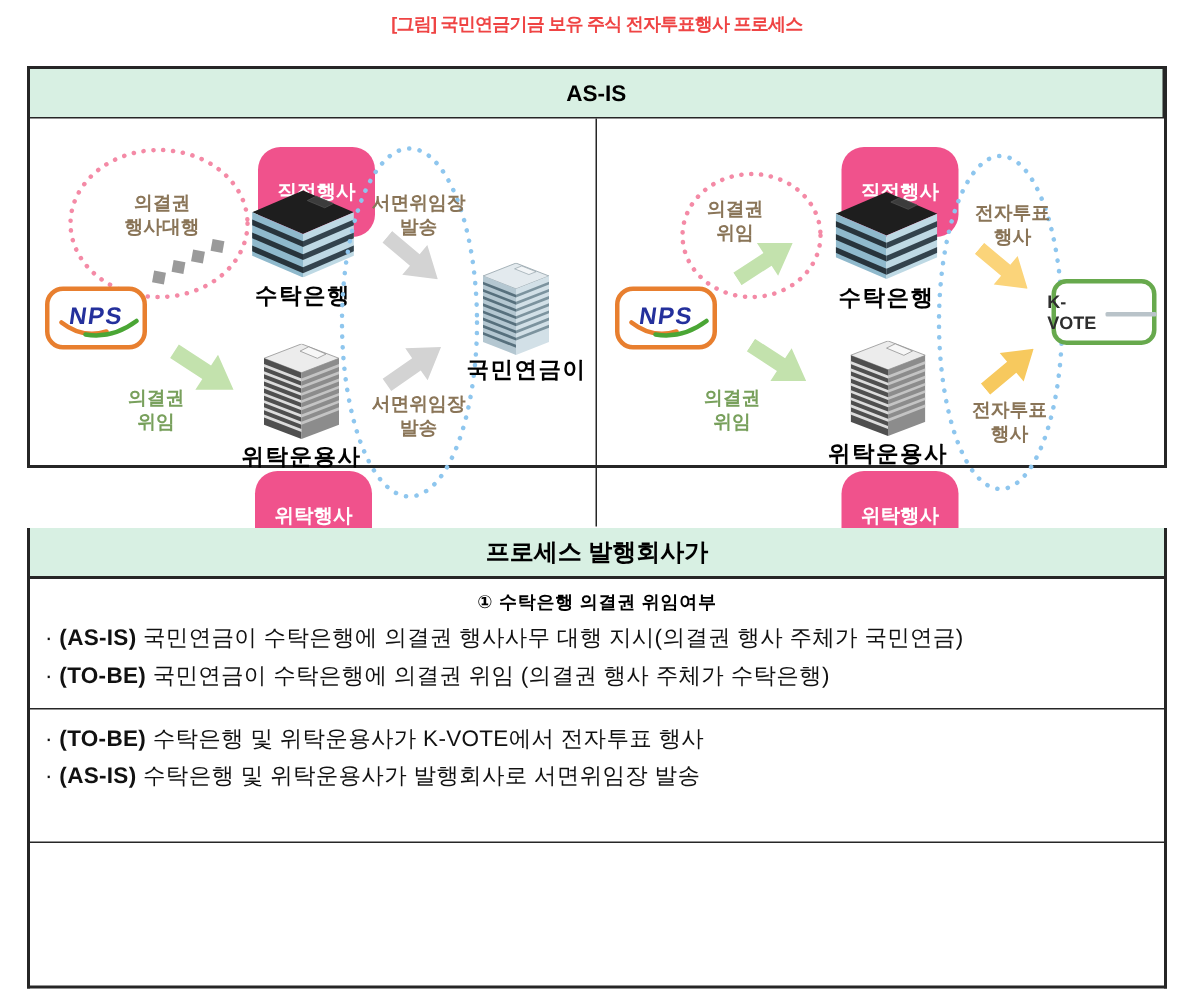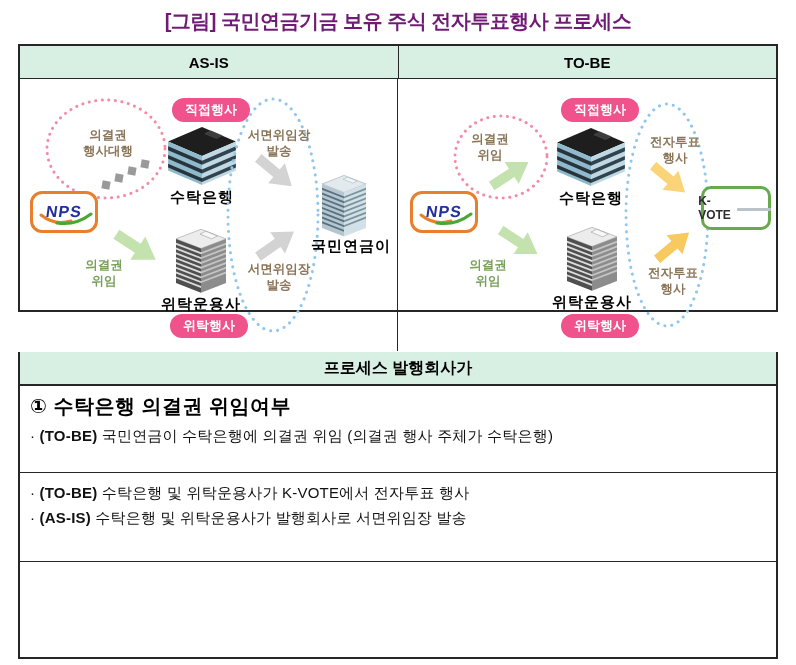--- a/index.html
+++ b/index.html
@@ -1,35 +1,35 @@
 <!DOCTYPE html>
 <html><head>
 <meta charset="utf-8">
 <style>
   html,body{margin:0;padding:0;background:#fff;}
   .page{position:relative;width:796px;height:665px;background:#fff;
         font-family:"Liberation Sans","DejaVu Sans",sans-serif;overflow:hidden;color:#111;}
   .title{position:absolute;top:8px;left:0;width:100%;text-align:center;
-         font-size:20px;font-weight:bold;letter-spacing:-0.5px;color:#701a75;}
+         font-size:12px;font-weight:bold;letter-spacing:-0.5px;color:#ef4444;}
 
   
   .diagram-table{position:absolute;left:18px;top:44px;width:760px;height:268px;
                  border:2px solid #262626;box-sizing:border-box;background:#fff;}
   .thead{display:flex;height:32px;border-bottom:1.5px solid #262626;}
   .th{flex:1;background:#d8f0e3;display:flex;align-items:center;justify-content:center;
       font-size:15px;font-weight:bold;color:#000;}
   .th.first{border-right:1.5px solid #262626;}
   .tbody{display:flex;height:272px;}
   .panel{position:relative;width:50%;height:100%;box-sizing:border-box;}
   .panel.first{border-right:1.5px solid #262626;}
 
   
   .abs{position:absolute;}
   .badge{position:absolute;background:#f0528c;color:#fff;font-weight:bold;font-size:13px;
-         padding:3px 13px;border-radius:15px;white-space:nowrap;}
+         padding:21px 13px;border-radius:15px;white-space:nowrap;}
   .entity-label{position:absolute;font-size:15px;font-weight:bold;color:#000;
                 text-align:center;letter-spacing:1px;white-space:nowrap;}
   .lbl{position:absolute;font-size:12.5px;font-weight:bold;text-align:center;
        white-space:pre-line;line-height:1.25;}
   .lbl.brown{color:#8a7558;}
   .lbl.green{color:#78a05c;}
   .arr{position:absolute;}
   .arr svg{display:block;}
   .fill-green{fill:#c3e2ad;}
   .fill-gray{fill:#d3d3d3;}
@@ -53,21 +53,21 @@
   
   .changes-header{position:absolute;left:18px;top:352px;width:760px;height:34px;background:#d8f0e3;
                   border:2px solid #262626;border-top:none;box-sizing:border-box;
                   display:flex;align-items:center;justify-content:center;
                   font-size:16px;font-weight:bold;color:#000;}
   .changes-body{position:absolute;left:18px;top:386px;width:760px;height:273px;
                 border:2px solid #262626;border-top:none;box-sizing:border-box;background:#fff;}
   .change-row{box-sizing:border-box;padding:7px 10px 0 10px;}
   .change-row.b{border-bottom:1.5px solid #262626;}
   .row1{height:87px;} .row2{height:89px;} .row3{height:95px;}
-  .change-heading{font-size:20px;font-weight:bold;color:#000;margin-bottom:3px;letter-spacing:0.5px;}
+  .change-heading{font-size:12px;font-weight:bold;color:#000;margin-bottom:3px;letter-spacing:0.5px;text-align:center;}
   .bullet-line{font-size:15px;line-height:25px;color:#111;letter-spacing:0.2px;}
   .bullet-line .tag{font-weight:bold;}
 </style>
 </head>
 <body>
 
 <svg width="0" height="0" style="position:absolute">
   <defs>
     <symbol id="arrow" viewBox="0 0 44 30">
       <polygon points="0,10 24,10 24,2 44,15 24,28 24,20 0,20"></polygon>
@@ -137,21 +137,20 @@
   </defs>
 </svg>
 
 <div class="page">
 
   <div class="title">[그림] 국민연금기금 보유 주식 전자투표행사 프로세스</div>
 
   <div class="diagram-table">
     <div class="thead">
       <div class="th first">AS-IS</div>
-      <div class="th">TO-BE</div>
     </div>
     <div class="tbody">
 
       <div class="panel first">
         <svg class="abs" style="left:24px;top:18px;" width="124" height="104">
           <ellipse cx="62" cy="52" rx="59" ry="49" fill="none" stroke="#f48aa6" stroke-width="3" stroke-dasharray="0.1 6.5" stroke-linecap="round"></ellipse>
         </svg>
         <div class="lbl brown" style="left:56px;top:49px;width:64px;">의결권
 행사대행</div>
 
@@ -292,20 +291,25 @@
   </div>
 
   <div class="changes-header">프로세스 발행회사가</div>
 
   <div class="changes-body">
 
     <div class="change-row row1 b">
       <div class="change-heading">① 수탁은행 의결권 위임여부</div>
       <div class="bullet-line">
         <span>·</span>
+        <span class="tag">(AS-IS)</span>
+        <span>국민연금이 수탁은행에 의결권 행사사무 대행 지시(의결권 행사 주체가 국민연금)</span>
+      </div>
+      <div class="bullet-line">
+        <span>·</span>
         <span class="tag">(TO-BE)</span>
         <span>국민연금이 수탁은행에 의결권 위임 (의결권 행사 주체가 수탁은행)</span>
       </div>
     </div>
 
     <div class="change-row row2 b">
       <div class="bullet-line">
         <span>·</span>
         <span class="tag">(TO-BE)</span>
         <span>수탁은행 및 위탁운용사가 K-VOTE에서 전자투표 행사</span>

